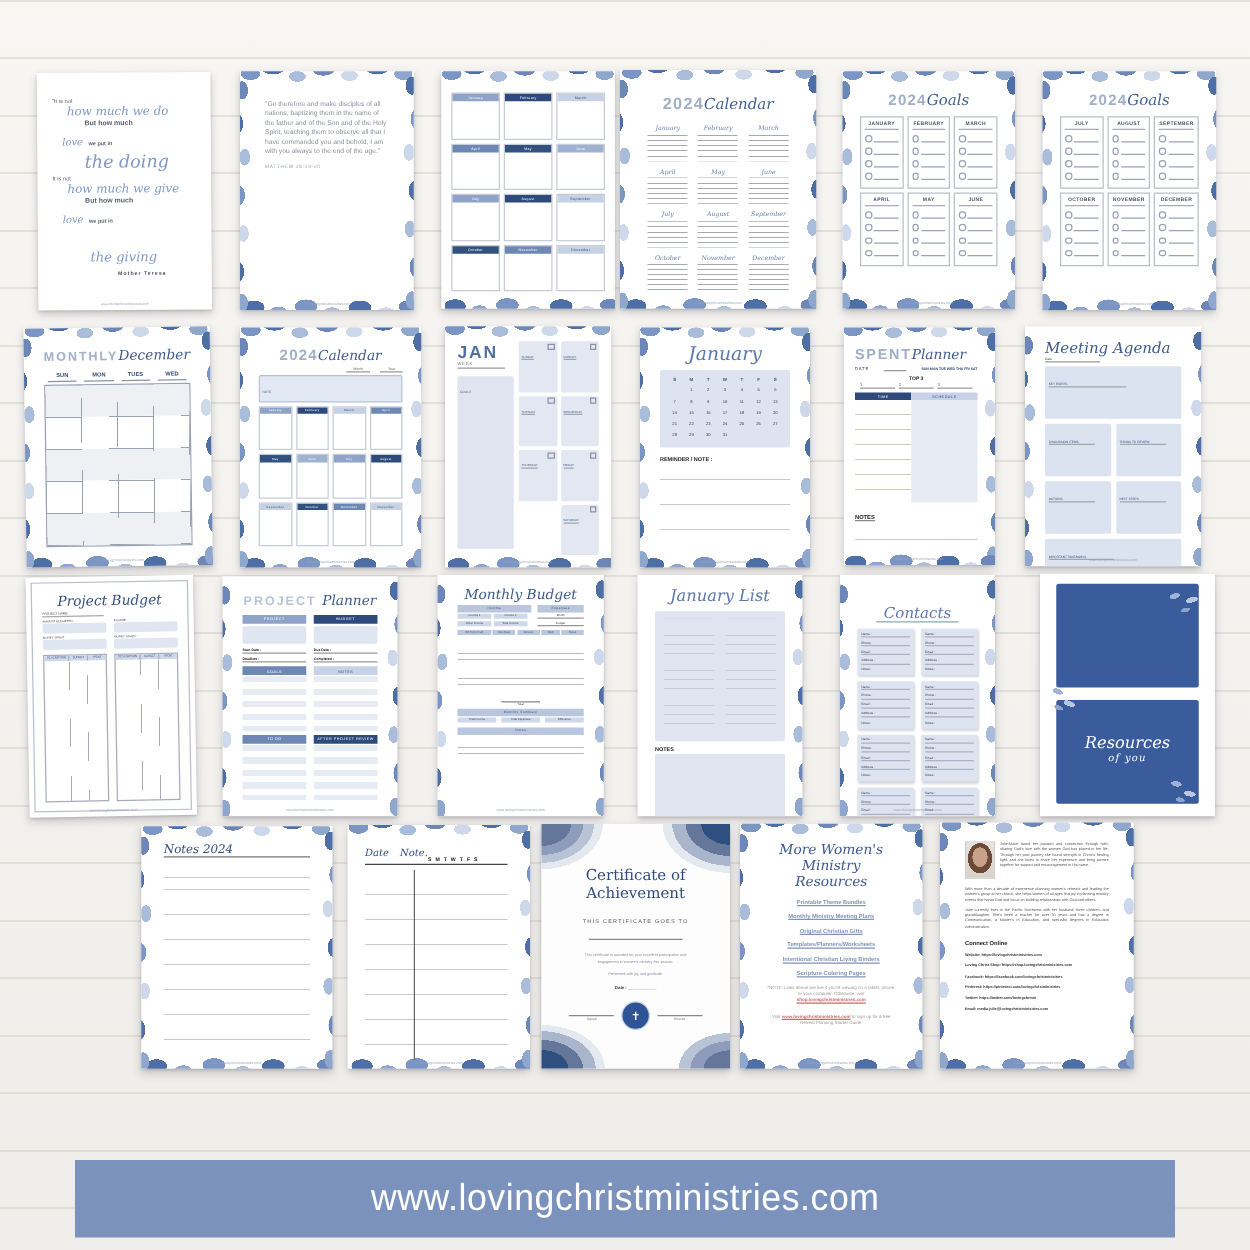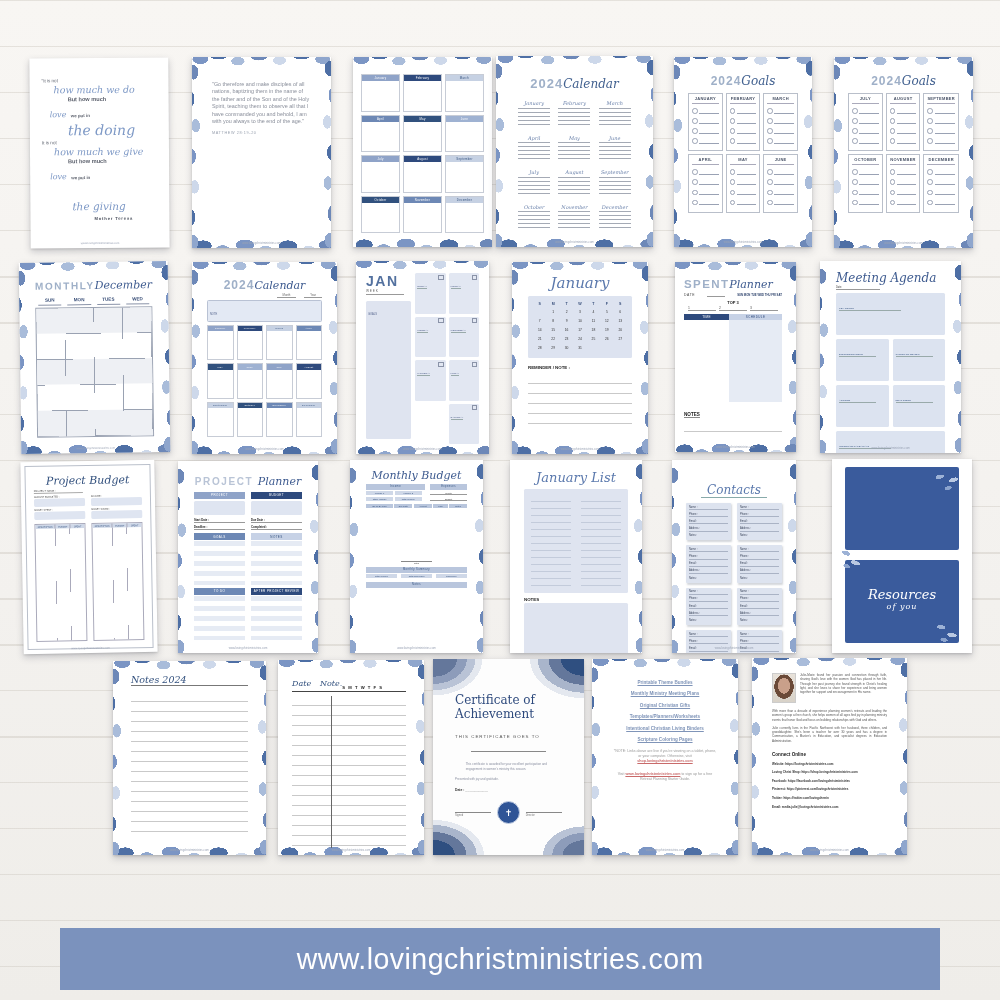--- a/index.html
+++ b/index.html
@@ -1012,21 +1012,21 @@
     </div>
   </div>
   <div class="urlft">www.lovingchristministries.com</div>
 </div>
 
 <div class="pg" style="left:433px;top:659px;width:151px;height:196px;background:#fdfdfd;">
   <div class="wave wv-tl"></div>
   <div class="wave wv-tr"></div>
   <div class="wave wv-bl"></div>
   <div class="wave wv-br"></div>
-  <div class="in" style="padding:34px 22px 10px;text-align:left;">
+  <div class="in" style="padding:34px 22px 10px;text-align:center;">
     <div style="font-family:'DejaVu Serif',serif;font-size:12px;color:#2e4a7d;line-height:14px;">
       <div>Certificate of</div>
         <div>Achievement</div>
     </div>
     <div style="font-size:4.4px;letter-spacing:1px;color:#555;margin-top:13px;">THIS CERTIFICATE GOES TO</div>
     <div style="border-bottom:.5px solid #888;width:70%;margin:12px auto 0;"></div>
     <div style="font-size:3px;color:#8a8fa0;margin-top:10px;line-height:4.6px;width:80%;margin-left:auto;margin-right:auto;">This certificate is awarded for your excellent participation and engagement in women's ministry this season.</div>
     <div style="font-size:3px;color:#8a8fa0;margin-top:6px;">Presented with joy and gratitude.</div>
     <div style="font-size:3.4px;font-weight:bold;color:#333;margin-top:7px;"><span>Date :</span> ____________</div>
     <div style="width:21px;height:21px;border-radius:50%;background:#2f5496;border:1.5px solid #c7d2e6;margin:9px auto 0;display:flex;align-items:center;justify-content:center;">
@@ -1044,20 +1044,24 @@
     </div>
   </div>
 </div>
 
 <div class="pg" style="left:592px;top:659px;width:146px;height:196px;">
   <div class="d t"></div>
     <div class="d b"></div>
   <div class="d l"></div>
     <div class="d r"></div>
   <div class="in" style="padding:14px 20px;text-align:center;">
+    <div class="scr" style="font-size:11px;color:#3d5a8f;line-height:13px;">
+      <div>More Women's</div>
+        <div>Ministry Resources</div>
+    </div>
     <div style="margin-top:4px;">
 
     <div class="rlink">Printable Theme Bundles</div>
         <div class="rlink">Monthly Ministry Meeting Plans</div>
         <div class="rlink">Original Christian Gifts</div>
         <div class="rlink">Templates/Planners/Worksheets</div>
         <div class="rlink">Intentional Christian Living Binders</div>
         <div class="rlink">Scripture Coloring Pages</div>
       </div>
     <div style="font-size:3.6px;color:#999;line-height:5.4px;margin-top:6px;">

